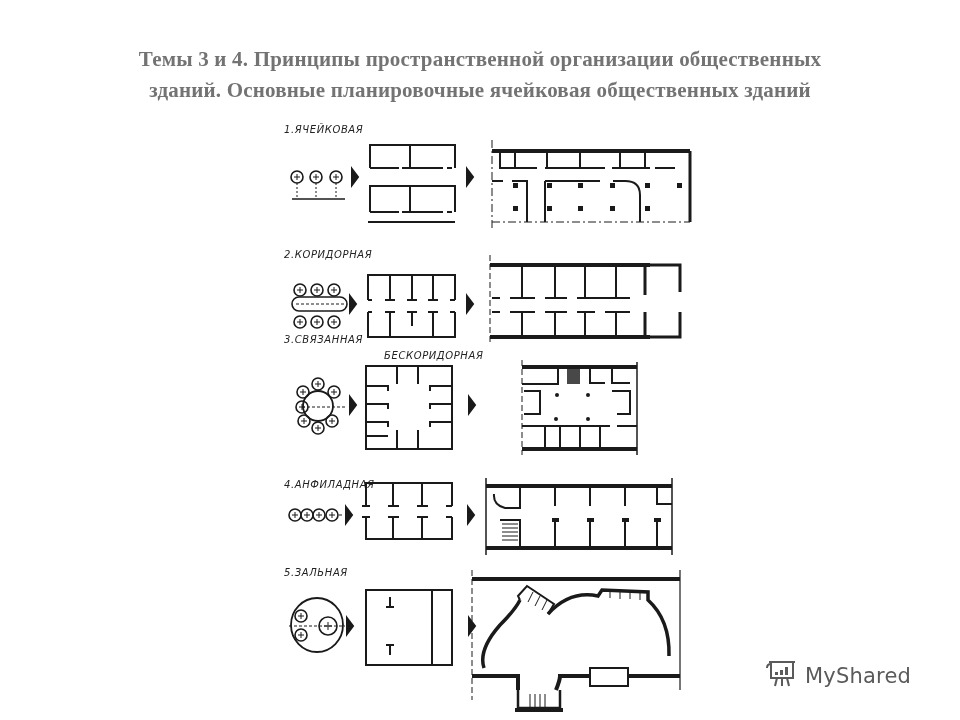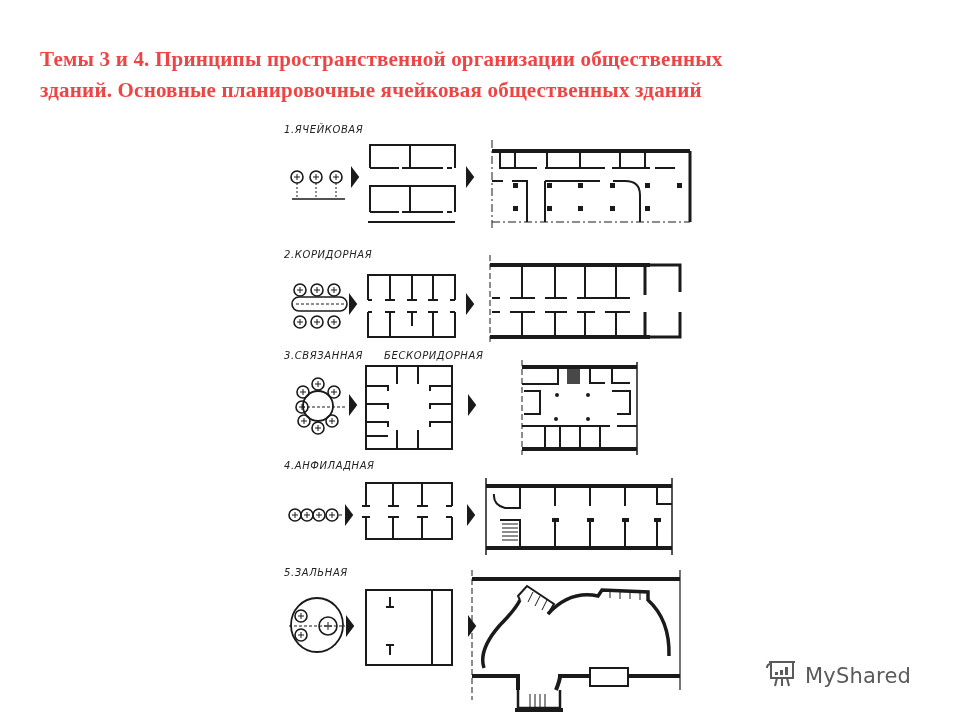--- a/index.html
+++ b/index.html
@@ -1,20 +1,20 @@
 <!DOCTYPE html>
 <html><head>
   <meta charset="utf-8">
   <style>
     html, body { margin: 0; padding: 0; background: #ffffff; }
     body { width: 960px; height: 720px; position: relative; overflow: hidden; font-family: "Liberation Serif", serif; }
     .title {
       position: absolute; left: 40px; top: 44px; width: 880px;
-      text-align: left; font-family: "Liberation Serif", serif;
-      font-weight: bold; font-size: 21px; line-height: 31px; color: #ef4444;
+      text-align: center; font-family: "Liberation Serif", serif;
+      font-weight: bold; font-size: 21px; line-height: 31px; color: #737373;
       letter-spacing: 0.2px;
     }
     .diagram { position: absolute; left: 0; top: 0; width: 960px; height: 720px; }
     .lbl {
       position: absolute; font-family: "DejaVu Sans", sans-serif; font-style: italic;
       font-size: 10px; color: #222; letter-spacing: 0.6px; text-transform: uppercase;
     }
     .watermark {
       position: absolute; left: 765px; top: 658px; display: flex; align-items: flex-end; gap: 6px;
     }
@@ -25,23 +25,23 @@
 </head>
 <body>
 
 <div class="title">
   <div>Темы 3 и 4. Принципы пространственной организации общественных</div>
   <div>зданий. Основные планировочные ячейковая общественных зданий</div>
 </div>
 
 <div class="lbl" style="left:284px;top:124px;">1.ячейковая</div>
 <div class="lbl" style="left:284px;top:249px;">2.коридорная</div>
-<div class="lbl" style="left:284px;top:350px;">3.связанная</div>
+<div class="lbl" style="left:284px;top:334px;">3.связанная</div>
 <div class="lbl" style="left:384px;top:350px;text-align:center;">бескоридорная</div>
-<div class="lbl" style="left:284px;top:460px;">4.анфиладная</div>
+<div class="lbl" style="left:284px;top:479px;">4.анфиладная</div>
 <div class="lbl" style="left:284px;top:567px;">5.зальная</div>
 
 <svg class="diagram" viewBox="0 0 960 720" xmlns="http://www.w3.org/2000/svg">
   <defs>
     <g id="cell">
       <circle r="6" fill="none" stroke="#1a1a1a" stroke-width="1.6"></circle>
       <line x1="-3" y1="0" x2="3" y2="0" stroke="#1a1a1a" stroke-width="1"></line>
       <line x1="0" y1="-3" x2="0" y2="3" stroke="#1a1a1a" stroke-width="1"></line>
     </g>
     <g id="arrow">

